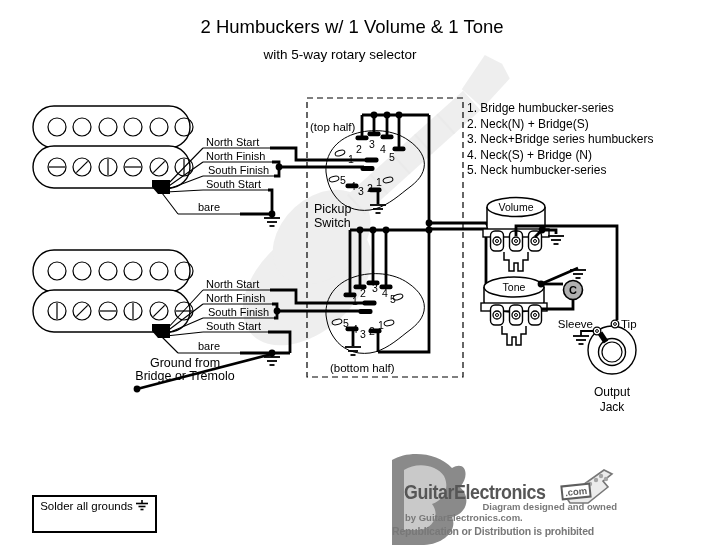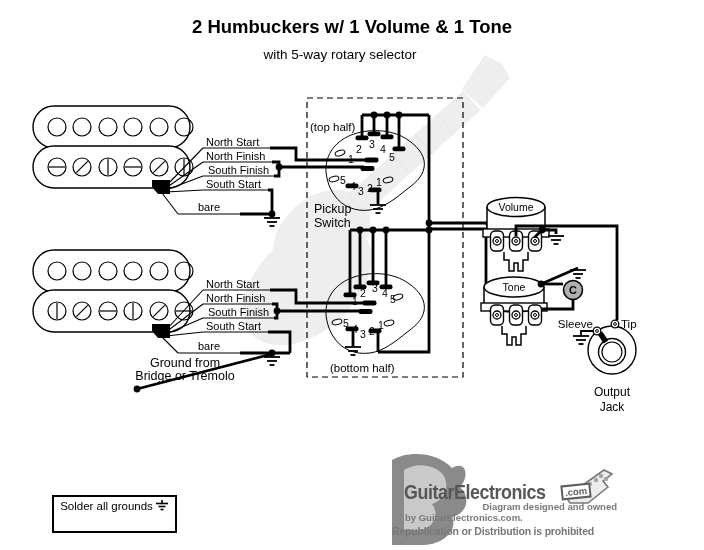--- a/index.html
+++ b/index.html
@@ -1,25 +1,25 @@
 <!DOCTYPE html>
 <html><head>
 <meta charset="utf-8">
 <style>
   html,body{margin:0;padding:0;background:#fff;}
   #canvas{position:relative;width:704px;height:550px;background:#fff;overflow:hidden;
           font-family:"Liberation Sans",sans-serif;color:#000;}
   #diagram{position:absolute;left:0;top:0;}
   svg text{font-family:"Liberation Sans",sans-serif;fill:#000;}
   .abs{position:absolute;}
-  .title{left:0;top:16px;width:704px;text-align:center;font-size:18.5px;font-weight:bold;}
+  .title{left:0;top:16px;width:704px;text-align:center;font-size:18.5px;font-weight:normal;}
   .subtitle{left:0;top:47px;width:640px;text-align:center;font-size:13.5px;margin-left:20px;}
   .sel-list{left:467px;top:101px;font-size:12px;line-height:15.5px;white-space:nowrap;}
   .note-box{left:32px;top:495px;width:121px;height:32px;border:2px solid #000;
-            font-size:11.5px;line-height:15px;text-align:center;padding-top:2px;margin-left:20px;}
+            font-size:11.5px;line-height:15px;text-align:center;padding-top:2px;}
   .note-box .gnd-ico{display:inline-block;vertical-align:-1px;margin-left:2px;}
   .logo-brand{left:404px;top:480px;font-size:21px;font-weight:bold;color:#565656;
               letter-spacing:-0.5px;transform:scaleX(.85);transform-origin:left top;white-space:nowrap;}
   .logo-tld{left:561px;top:484px;font-size:9.5px;font-weight:bold;color:#5e5e5e;
             border:2px solid #5e5e5e;background:#fff;padding:0 2px;transform:rotate(-6deg);}
   .logo-credit1{left:405px;top:501px;width:212px;text-align:right;font-size:9.5px;font-weight:bold;color:#787878;}
   .logo-credit2{left:405px;top:512px;width:212px;font-size:9.5px;font-weight:bold;color:#787878;}
   .logo-notice{left:392px;top:525px;width:222px;font-size:10.5px;font-weight:bold;
                color:#787878;letter-spacing:-0.2px;white-space:nowrap;}
 </style>
@@ -349,20 +349,27 @@
   </g>
   <g font-size="12" text-anchor="middle">
     <text x="612" y="396">Output</text>
     <text x="612" y="411">Jack</text>
   </g>
 </svg>
 
 <div class="abs title">2 Humbuckers w/ 1 Volume &amp; 1 Tone</div>
 <div class="abs subtitle">with 5-way rotary selector</div>
 
+<div class="abs sel-list">
+  <div>1. Bridge humbucker-series</div>
+  <div>2. Neck(N) + Bridge(S)</div>
+  <div>3. Neck+Bridge series humbuckers</div>
+  <div>4. Neck(S) + Bridge (N)</div>
+  <div>5. Neck humbucker-series</div>
+</div>
 
 <div class="abs note-box">
   <div><span>Solder all grounds</span><span class="gnd-ico"><svg width="14" height="11" viewBox="0 0 14 11">
             <g stroke="#000" stroke-width="1.6">
               <line x1="7" y1="0" x2="7" y2="3"></line>
               <line x1="1" y1="3.5" x2="13" y2="3.5"></line>
               <line x1="3.5" y1="6.5" x2="10.5" y2="6.5"></line>
               <line x1="5.5" y1="9.5" x2="8.5" y2="9.5"></line>
             </g>
           </svg></span></div>

